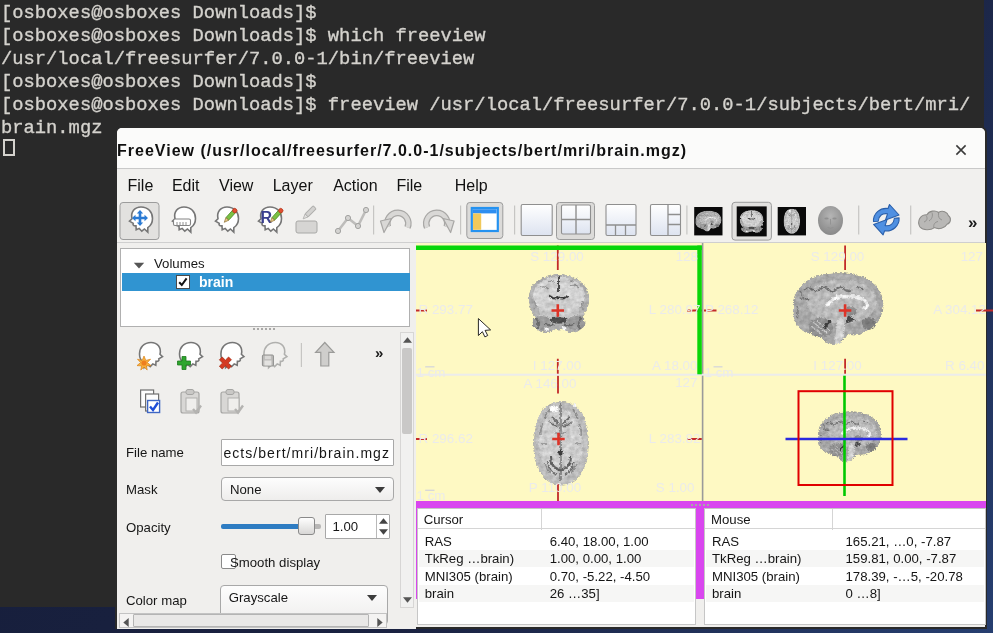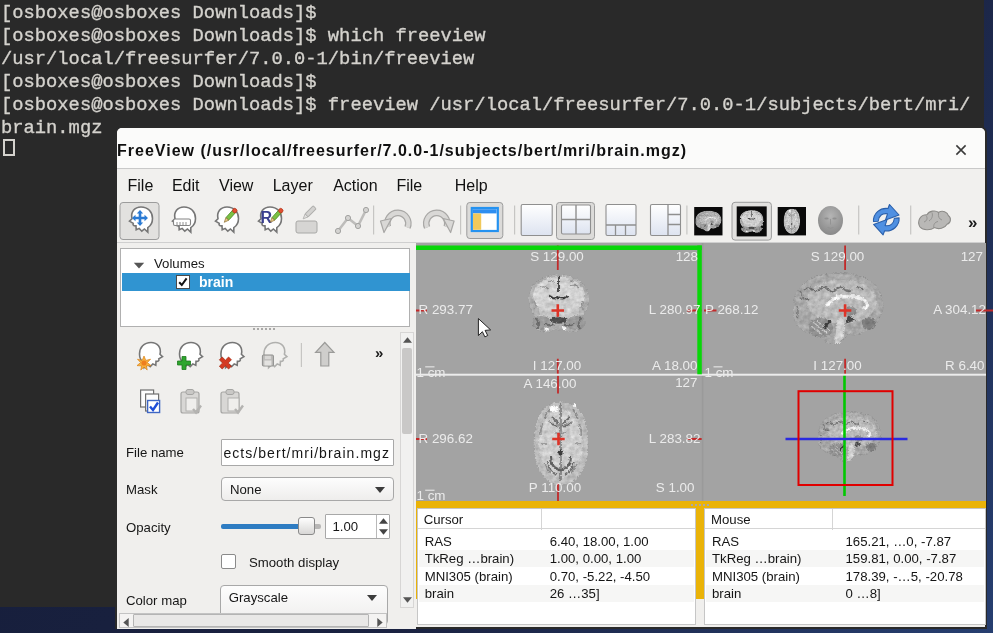--- a/index.html
+++ b/index.html
@@ -14,22 +14,22 @@
 #tbar{position:absolute;left:0;top:69.5px;width:868px;height:46px;background:#f1f0ee;border-bottom:1px solid #cfcfcf}
 #tbar svg{position:absolute;left:0;top:0}
 #panel{position:absolute;left:0;top:115.5px;width:298.5px;height:385.5px;background:#f0efed;font-size:13.2px;color:#161616}
 #tree{position:absolute;left:3px;top:4.5px;width:290px;height:79px;background:#fff;border:1px solid #b0b0b0}
 #vrow{position:absolute;left:0.5px;top:24px;width:288px;height:18.5px;background:#3094d1}
 .lbl{position:absolute}
 .fld{position:absolute;background:#fff;border:1px solid #a8a8a8;border-radius:1px}
 .combo{position:absolute;background:linear-gradient(#fdfdfd,#eeedec);border:1px solid #a8a8a8;border-radius:4px}
 #vscr{position:absolute;left:283px;top:89px;width:14px;height:276px;background:#f1f1f0;border:1px solid #d7d6d5}
 #hscr{position:absolute;left:2px;top:369.5px;width:267.5px;height:15.5px;background:#f4f3f2;border:1px solid #c3c3c3}
-#vp{position:absolute;left:298.5px;top:115.5px;width:570px;height:258.3px;background:#a3a3a3}
-#infob{position:absolute;left:298.5px;top:373.8px;width:570px;height:98px;background:#eab308}
+#vp{position:absolute;left:298.5px;top:115.5px;width:570px;height:258.3px;background:#fef9c3}
+#infob{position:absolute;left:298.5px;top:373.8px;width:570px;height:98px;background:#d946ef}
 .itable{position:absolute;top:6.6px;height:117px;background:#fff;border:1px solid #c6c6c6;font-size:13.2px;color:#151515}
 .itable .hdr{position:absolute;left:0;top:0;width:100%;height:20.5px;border-bottom:1px solid #d5d5d5}
 .itable .vd{position:absolute;top:0;width:1px;height:21px;background:#d5d5d5}
 .row{position:absolute;left:1px;right:1px;height:17.5px}
 .row.g{background:#f6f6f5}
 .rl{position:absolute;left:6px;top:1.6px}.rv{position:absolute;top:1.6px}
 </style></head>
 <body>
 <pre id="term">[osboxes@osboxes Downloads]$
 [osboxes@osboxes Downloads]$ which freeview
@@ -216,21 +216,21 @@
       <div style="position:absolute;right:0;top:0;width:13px;height:100%;border-left:1px solid #b9b9b9">
         <svg style="position:absolute;left:2px;top:3px" width="9" height="6" viewBox="0 0 10 6">
             <path d="M0 6 L10 6 L5 0 Z" fill="#444"></path>
           </svg>
         <svg style="position:absolute;left:2px;bottom:3px" width="9" height="6" viewBox="0 0 10 6">
             <path d="M0 0 L10 0 L5 6 Z" fill="#444"></path>
           </svg>
       </div>
     </div>
     <div style="position:absolute;left:104.3px;top:311.4px;width:14.8px;height:14.8px;background:#fff;border:1px solid #8a8a8a;border-radius:2px"></div>
-    <div class="lbl" style="left:132px;top:312.3px">Smooth display</div>
+    <div class="lbl" style="left:113px;top:312.3px">Smooth display</div>
     <div class="lbl" style="left:9px;top:349.5px">Color map</div>
     <div class="combo" style="left:102.7px;top:342.2px;width:168px;height:40px">
         <div style="position:absolute;left:8px;top:3.5px">Grayscale</div>
       <svg style="position:absolute;right:10px;top:9px" width="10" height="6" viewBox="0 0 10 6">
           <path d="M0 0 L10 0 L5 6 Z" fill="#3c3c3c"></path>
         </svg>
     </div>
     <div id="vscr">
       <svg style="position:absolute;left:2px;top:4px" width="9" height="6" viewBox="0 0 10 6">
           <path d="M0 6 L10 6 L5 0 Z" fill="#555"></path>

